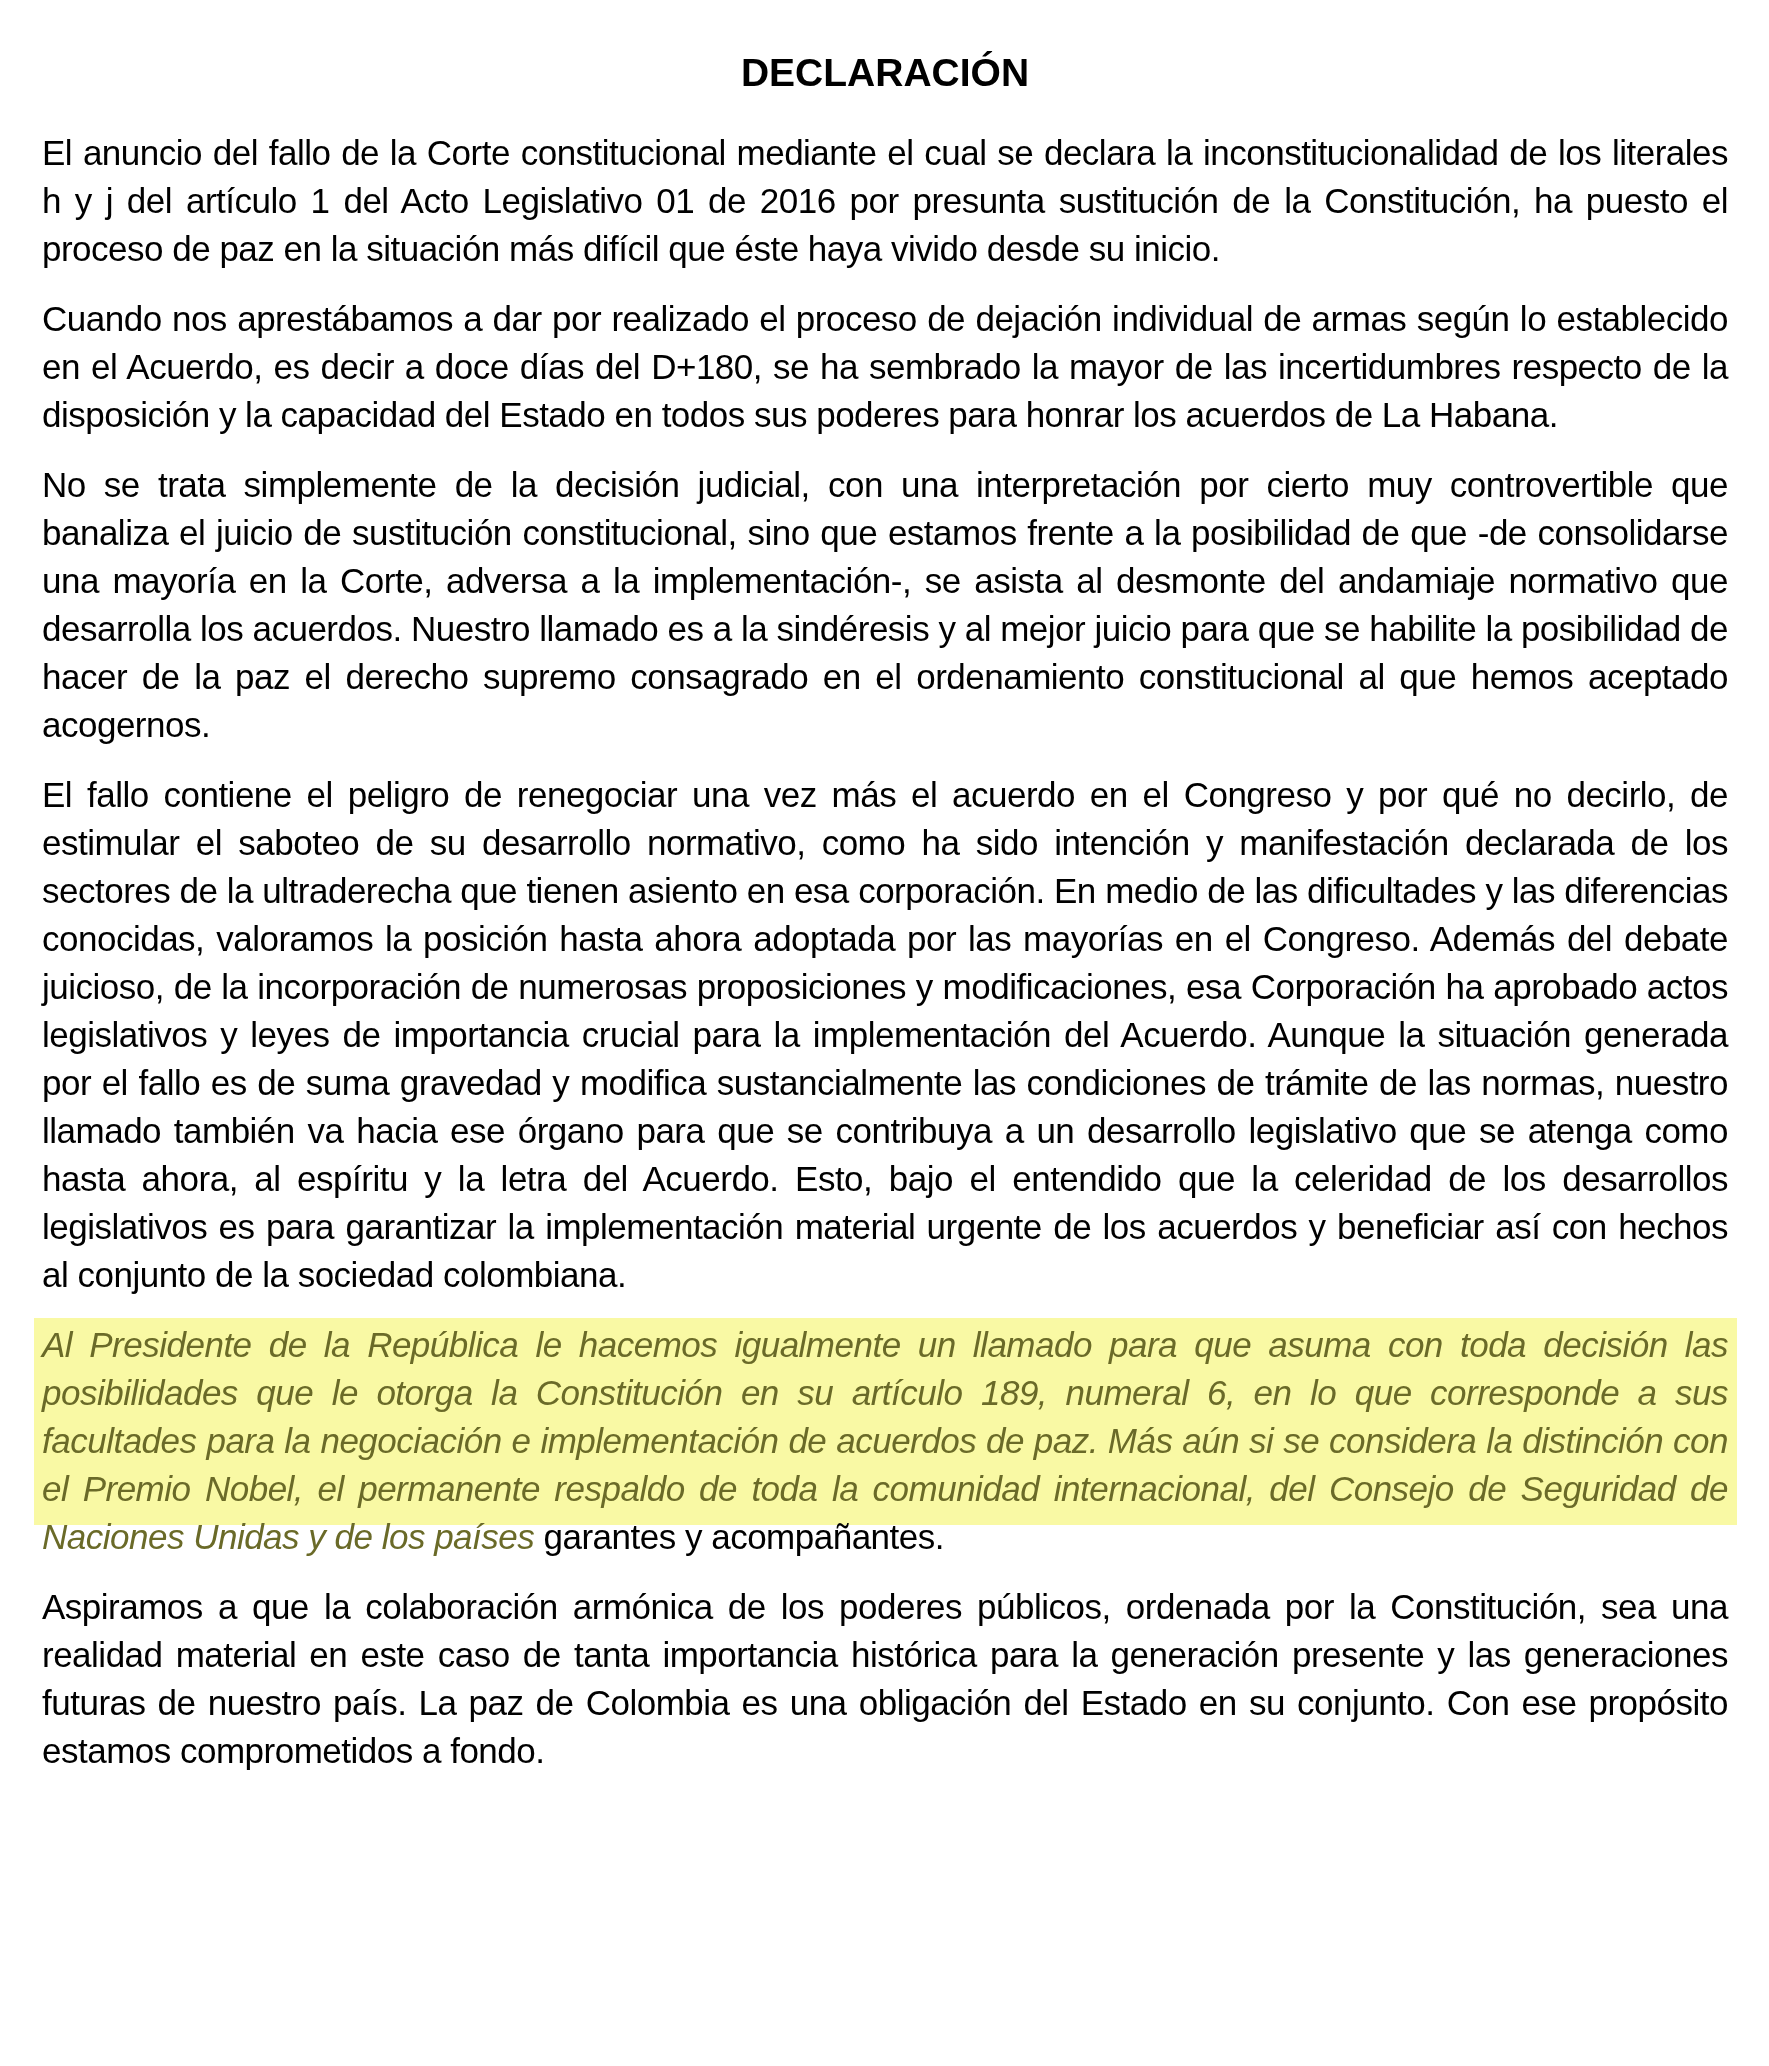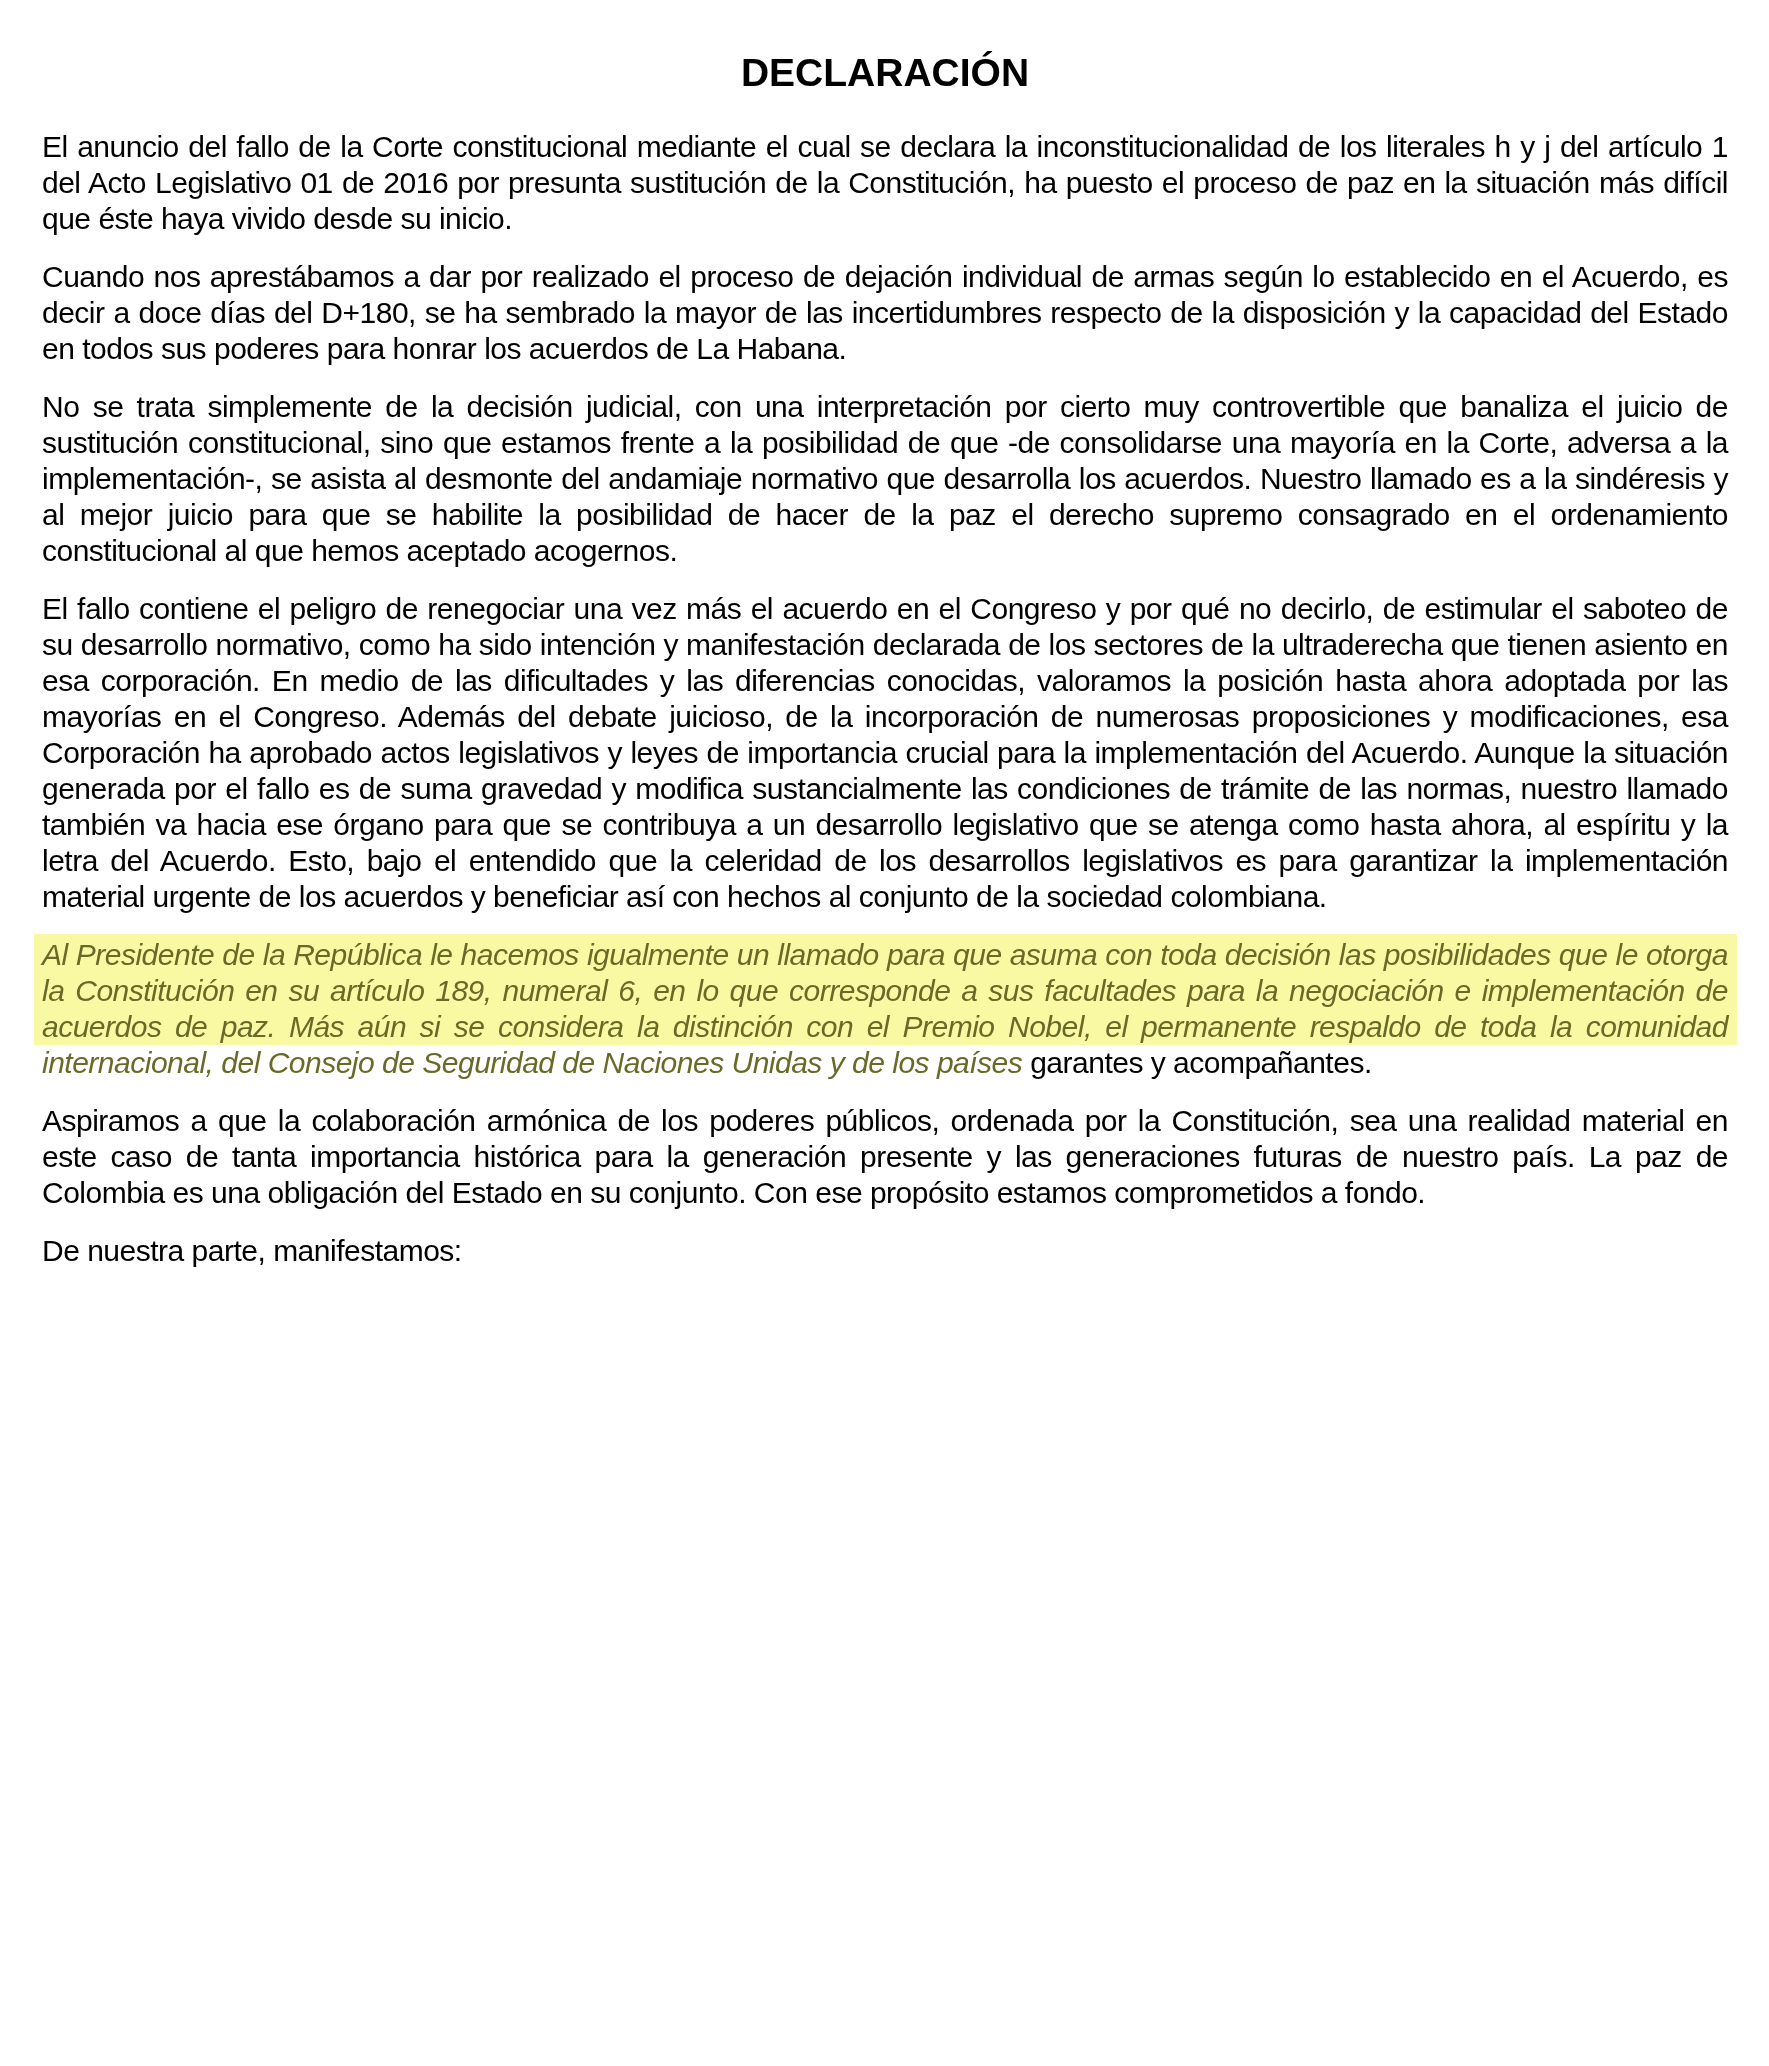--- a/index.html
+++ b/index.html
@@ -24,22 +24,22 @@
     font-family: "Liberation Sans", "DejaVu Sans", sans-serif;
     font-weight: bold;
     font-size: 39px;
     line-height: 47px;
     text-align: center;
     color: var(--text-color, #000000);
     margin: 0 0 33px 0;
   }
   .para {
     font-family: "Liberation Sans", "DejaVu Sans", sans-serif;
-    font-size: 30px;
-    line-height: 36px;
+    font-size: 35px;
+    line-height: 48px;
     letter-spacing: -0.5px;
     text-align: justify;
     color: var(--text-color, #000000);
     margin: 0 0 22px 0;
   }
   .para.hl {
     position: relative;
   }
   .hl-rect {
     position: absolute;
@@ -67,16 +67,15 @@
 
 <main class="page">
   <h1 class="doc-title">DECLARACIÓN</h1>
   <section id="paragraphs">
       <p class="para">El anuncio del fallo de la Corte constitucional mediante el cual se declara la inconstitucionalidad de los literales h y j del artículo 1 del Acto Legislativo 01 de 2016 por presunta sustitución de la Constitución, ha puesto el proceso de paz en la situación más difícil que éste haya vivido desde su inicio.</p>
       <p class="para">Cuando nos aprestábamos a dar por realizado el proceso de dejación individual de armas según lo establecido en el Acuerdo, es decir a doce días del D+180, se ha sembrado la mayor de las incertidumbres respecto de la disposición y la capacidad del Estado en todos sus poderes para honrar los acuerdos de La Habana.</p>
       <p class="para">No se trata simplemente de la decisión judicial, con una interpretación por cierto muy controvertible que banaliza el juicio de sustitución constitucional, sino que estamos frente a la posibilidad de que -de consolidarse una mayoría en la Corte, adversa a la implementación-, se asista al desmonte del andamiaje normativo que desarrolla los acuerdos. Nuestro llamado es a la sindéresis y al mejor juicio para que se habilite la posibilidad de hacer de la paz el derecho supremo consagrado en el ordenamiento constitucional al que hemos aceptado acogernos.</p>
       <p class="para">El fallo contiene el peligro de renegociar una vez más el acuerdo en el Congreso y por qué no decirlo, de estimular el saboteo de su desarrollo normativo, como ha sido intención y manifestación declarada de los sectores de la ultraderecha que tienen asiento en esa corporación. En medio de las dificultades y las diferencias conocidas, valoramos la posición hasta ahora adoptada por las mayorías en el Congreso. Además del debate juicioso, de la incorporación de numerosas proposiciones y modificaciones, esa Corporación ha aprobado actos legislativos y leyes de importancia crucial para la implementación del Acuerdo. Aunque la situación generada por el fallo es de suma gravedad y modifica sustancialmente las condiciones de trámite de las normas, nuestro llamado también va hacia ese órgano para que se contribuya a un desarrollo legislativo que se atenga como hasta ahora, al espíritu y la letra del Acuerdo. Esto, bajo el entendido que la celeridad de los desarrollos legislativos es para garantizar la implementación material urgente de los acuerdos y beneficiar así con hechos al conjunto de la sociedad colombiana.</p>
       <p class="para hl"><span class="hl-rect"></span><span class="hl-main">Al Presidente de la República le hacemos igualmente un llamado para que asuma con toda decisión las posibilidades que le otorga la Constitución en su artículo 189, numeral 6, en lo que corresponde a sus facultades para la negociación e implementación de acuerdos de paz. Más aún si se considera la distinción con el Premio Nobel, el permanente respaldo de toda la comunidad internacional, del Consejo de Seguridad de Naciones Unidas y de los países</span> <span class="hl-tail">garantes y acompañantes.</span></p>
       <p class="para">Aspiramos a que la colaboración armónica de los poderes públicos, ordenada por la Constitución, sea una realidad material en este caso de tanta importancia histórica para la generación presente y las generaciones futuras de nuestro país. La paz de Colombia es una obligación del Estado en su conjunto. Con ese propósito estamos comprometidos a fondo.</p>
-      <p class="para">De nuestra parte, manifestamos:</p>
     </section>
 </main>
 
 
 </body></html>

